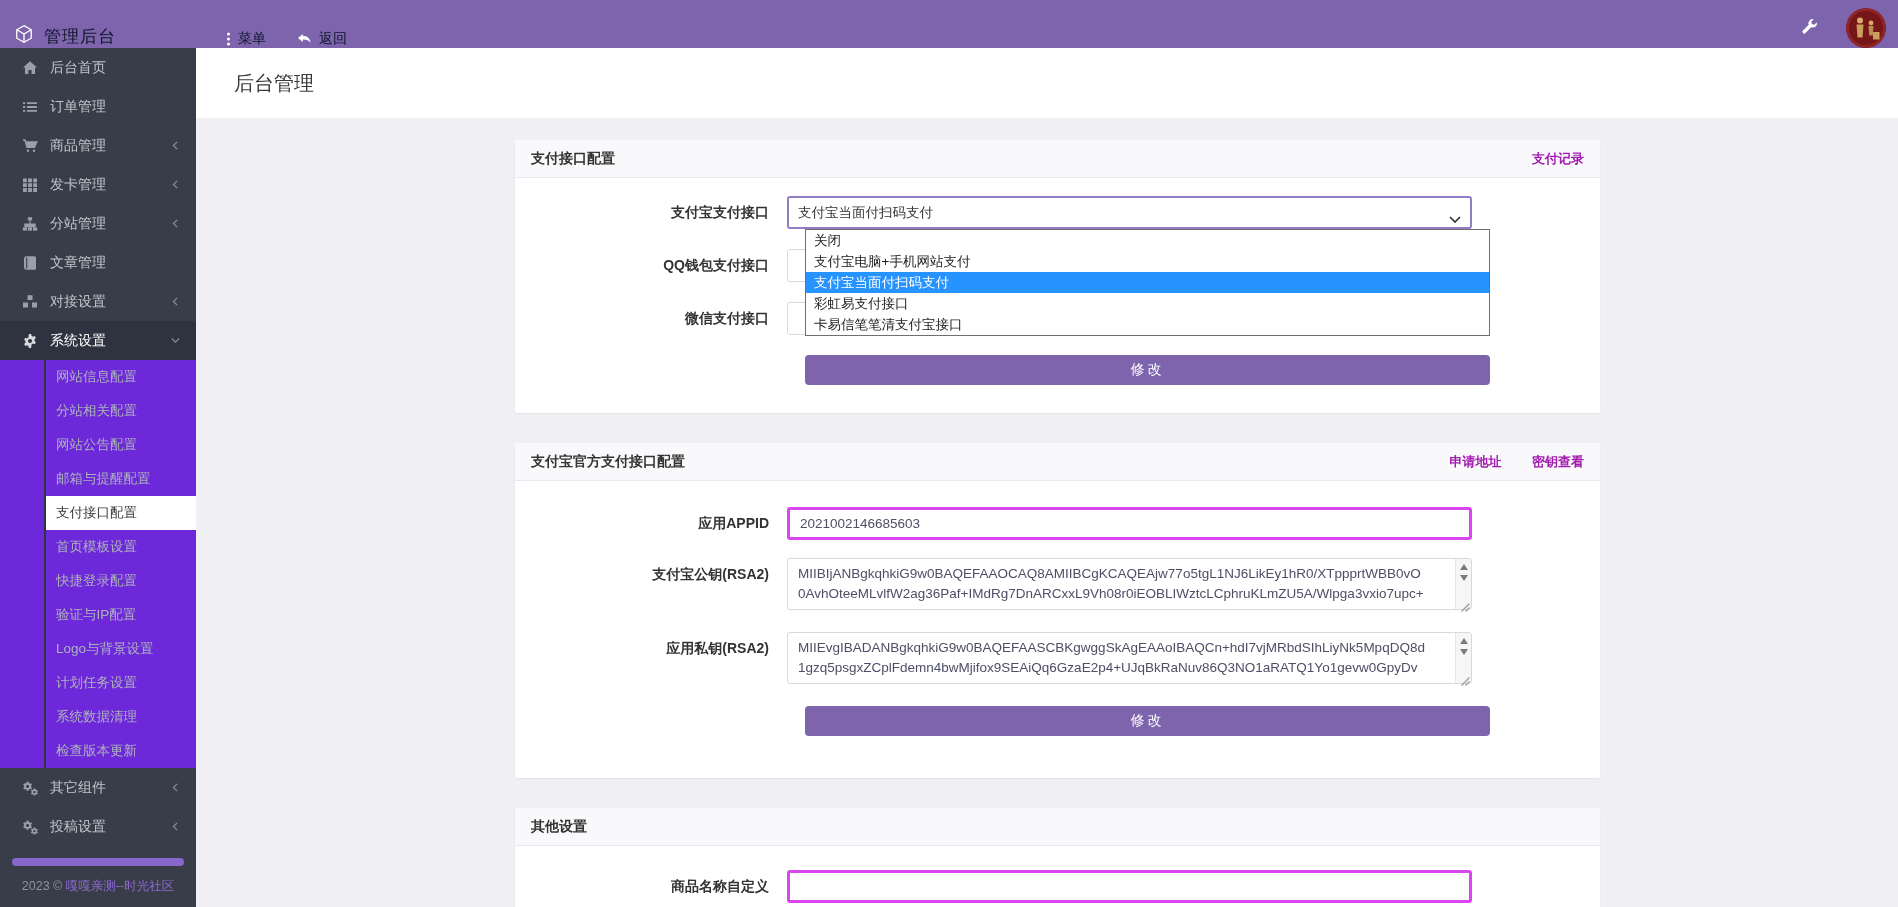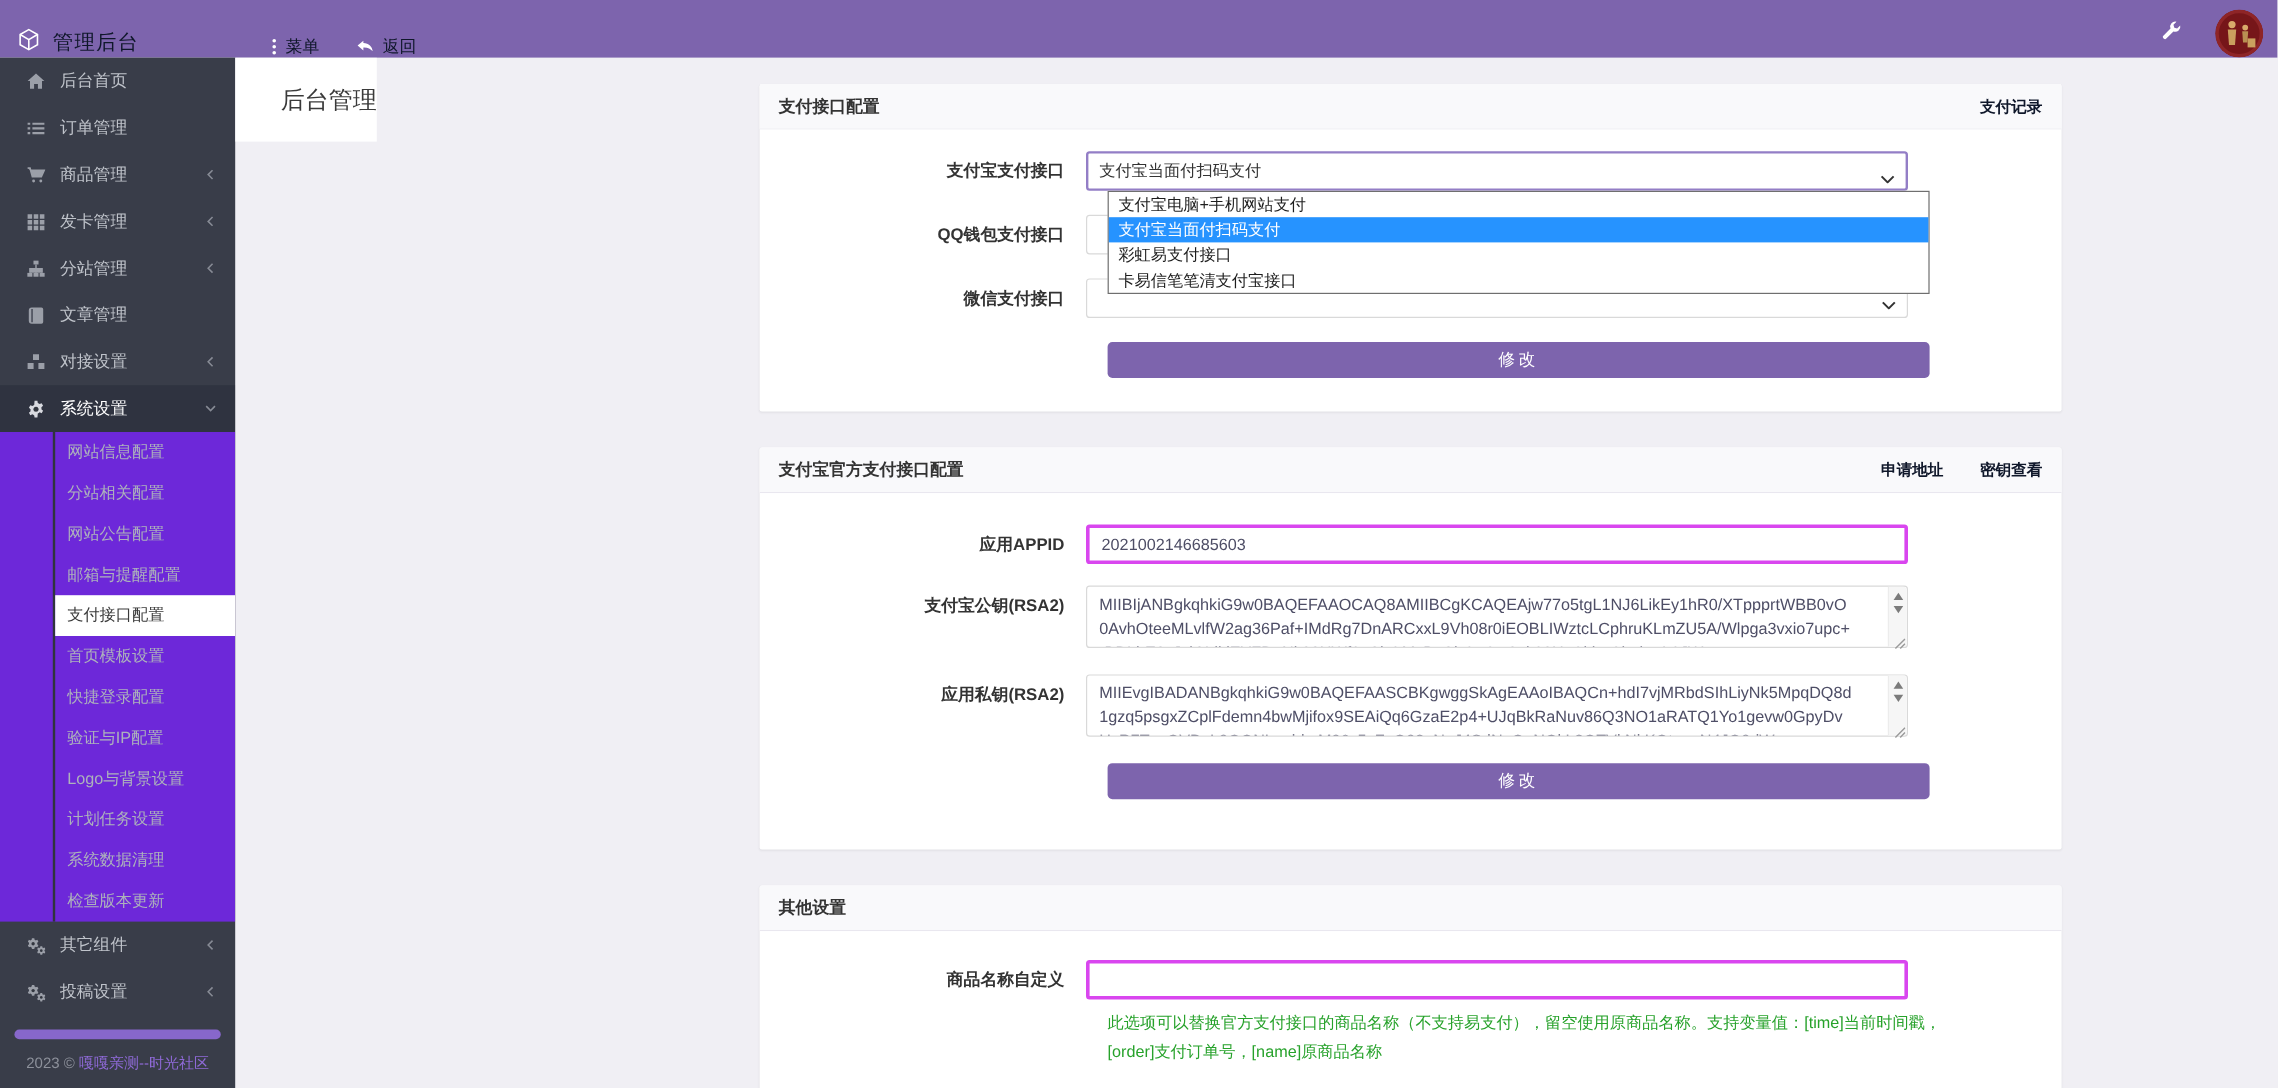--- a/index.html
+++ b/index.html
@@ -30,30 +30,30 @@
   .nav-item.active .nicon { color:#d8dae0; }
   .submenu { background:#6d28d9; position:relative; }
   .submenu::before { content:""; position:absolute; left:44px; top:0; bottom:0; width:2px; background:#30343e; }
   .submenu-item { height:34px; line-height:34px; margin-left:46px; padding-left:10px; font-size:13.5px; color:#adb2bb; cursor:pointer; position:relative; }
   .submenu-item.selected { background:#ffffff; color:#3a3a3a; }
   .side-rule { height:8px; margin:12px 12px 0 12px; background:#8767cb; border-radius:4px; }
   .side-footer { margin-top:12px; text-align:center; font-size:12.5px; color:#8d919b; }
   .side-footer a { color:#8f6ad8; text-decoration:none; }
 
   
-  .main { flex:1; display:flex; flex-direction:row; overflow:hidden; }
+  .main { flex:1; display:flex; flex-direction:column; overflow:hidden; }
   .page-header { height:70px; background:#fff; padding-left:38px; display:flex; align-items:center; }
   .page-header h1 { font-size:20px; font-weight:normal; color:#3a3a3a; }
   .content { flex:1; padding-top:22px; overflow:hidden; }
 
   .card { width:1085px; margin:0 0 30px 319px; background:#fff; border-radius:2px; box-shadow:0 1px 2px rgba(0,0,0,.06); }
   .card-header { height:38px; display:flex; align-items:center; padding:0 16px; background:#f9f9fb; border-bottom:1px solid #e9e7ef; border-radius:2px 2px 0 0; }
   .card-title { font-size:14px; font-weight:bold; color:#333; }
   .card-links { margin-left:auto; }
-  .card-links a { color:#0f172a; font-size:13px; font-weight:bold; text-decoration:none; margin-left:26px; }
+  .card-links a { color:#a21caf; font-size:13px; font-weight:bold; text-decoration:none; margin-left:26px; }
 
   .card-body { position:relative; padding:18px 0 28px 0; }
   .card-body.body2 { padding:26px 0 42px 0; }
   .card-body.body3 { padding:24px 0 40px 0; }
   .form-row { display:flex; margin-bottom:20px; }
   .form-row:last-child { margin-bottom:0; }
   .form-label { width:272px; flex:0 0 272px; padding-right:18px; text-align:right; font-size:14px; font-weight:bold; color:#333; line-height:33px; }
   .ctrl { width:685px; }
 
   .select { position:relative; height:33px; background:#fff; border:2px solid #937ec6; border-radius:3px; display:flex; align-items:center; padding:0 26px 0 9px; font-size:13.5px; color:#333; cursor:pointer; }
@@ -334,20 +334,21 @@
                   <svg width="12" height="7" viewBox="0 0 12 7" fill="none" stroke="#333" stroke-width="1.7">
                       <path d="M1 1l5 5 5-5"></path>
                     </svg>
                 </span>
               </div>
             </div>
           </div>
           <button class="btn">修改</button>
 
           <div class="dropdown" id="dropdown">
+              <div class="dd-option">关闭</div>
               <div class="dd-option">支付宝电脑+手机网站支付</div>
               <div class="dd-option selected">支付宝当面付扫码支付</div>
               <div class="dd-option">彩虹易支付接口</div>
               <div class="dd-option">卡易信笔笔清支付宝接口</div>
             </div>
         </div>
       </div>
 
       <div class="card">
         <div class="card-header">

